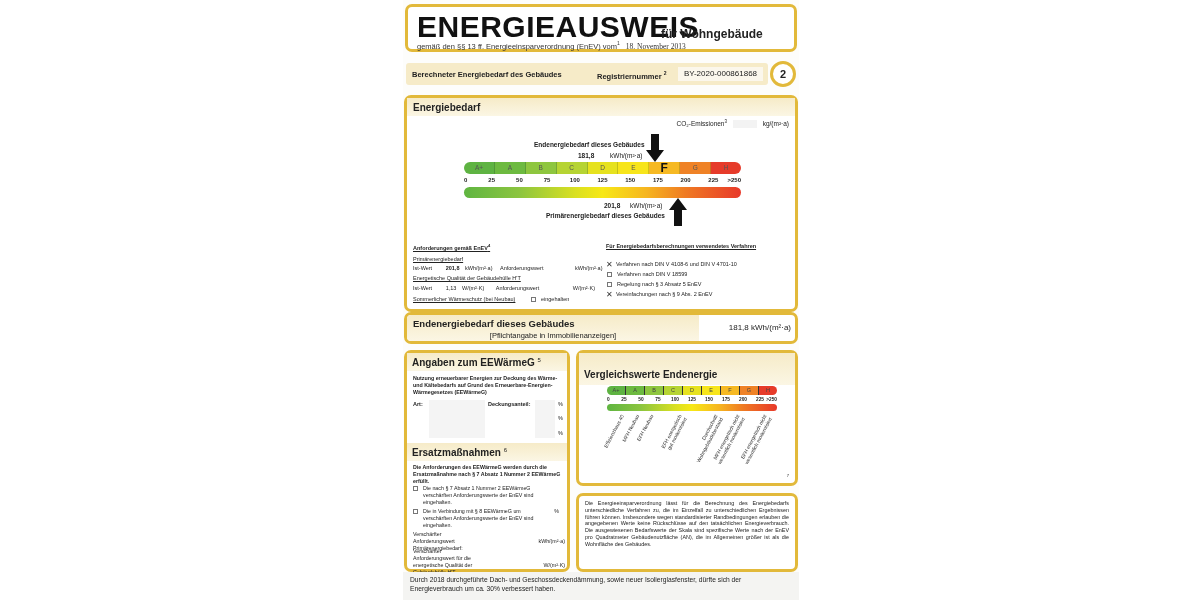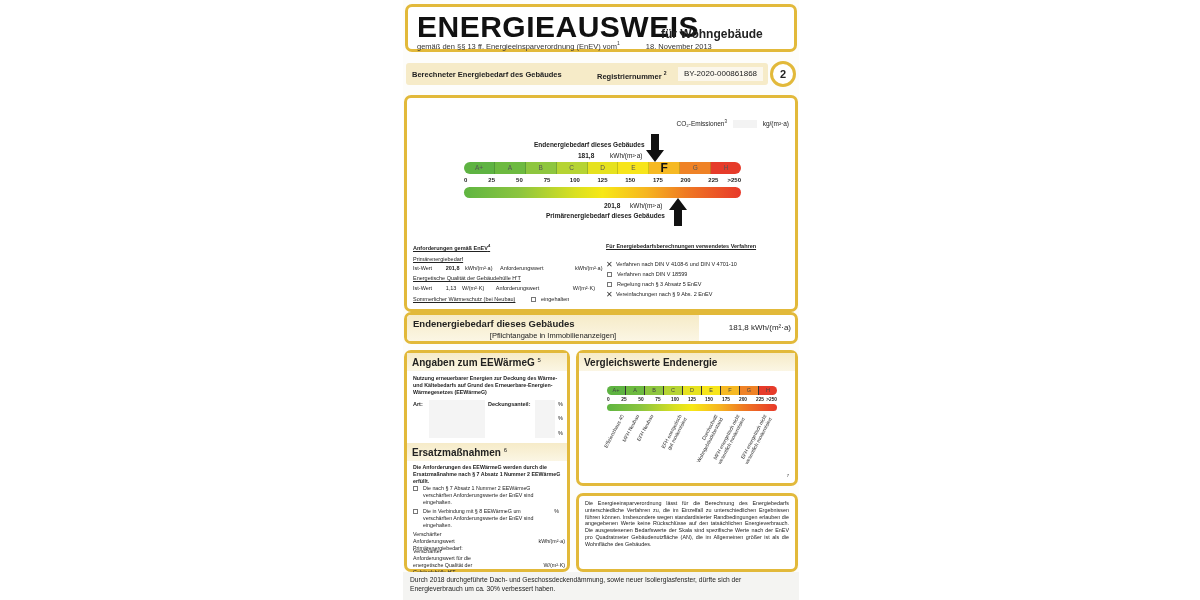--- a/index.html
+++ b/index.html
@@ -4,21 +4,21 @@
   <style>
     * { box-sizing: border-box; margin: 0; padding: 0; }
     html, body { width: 1200px; height: 600px; background: #ffffff; overflow: hidden; }
     body { font-family: "Liberation Sans", sans-serif; color: #222; position: relative; }
     .doc { position: absolute; left: 403px; top: 0; width: 396px; height: 600px; background: #fdfdfb; }
     .gold { border: 3px solid #e2b93a; border-radius: 7px; background: #fff; }
     .header-box { position: absolute; left: 2px; top: 4px; width: 392px; height: 48px; }
     .main-title { position: absolute; left: 9px; top: 3px; font-size: 30px; font-weight: bold; letter-spacing: 0.5px; color: #111; }
     .sub-title { position: absolute; left: 253px; top: 20px; font-size: 12px; font-weight: bold; color: #222; }
     .law-line { position: absolute; left: 9px; top: 33px; font-size: 7.5px; color: #333; }
-    .law-date { margin-left: 24px; }
+    .law-date { margin-left: 4px; font-family: Liberation Serif, serif; }
     .reg-band { position: absolute; left: 3px; top: 63px; width: 362px; height: 22px; background: #f6ebc8; border-radius: 3px; }
     .reg-left { position: absolute; left: 6px; top: 7px; font-size: 7.5px; font-weight: bold; }
     .reg-label { position: absolute; left: 191px; top: 7px; font-size: 7.5px; font-weight: bold; }
     .reg-value { position: absolute; left: 272px; top: 4px; width: 85px; height: 14px; background: #fbf7ec; font-size: 8px; padding-top: 2px; text-align: center; }
     .page-circle { position: absolute; left: 367px; top: 61px; width: 26px; height: 26px; border: 3px solid #e2b93a; border-radius: 50%; background: #fff; font-size: 11px; font-weight: bold; text-align: center; line-height: 20px; }
     .sec-bedarf { position: absolute; left: 1px; top: 95px; width: 394px; height: 217px; }
     .sec-head { background: linear-gradient(180deg,#f6ebc8,#fbf6e4); height: 18px; font-weight: bold; font-size: 10px; padding: 4px 6px; }
     .co2 { position: absolute; right: 6px; top: 21px; font-size: 6.5px; }
     .co2 .blank { display: inline-block; width: 24px; height: 8px; background: #f3f3f3; vertical-align: middle; margin: 0 4px; }
     .scale-wrap { position: absolute; left: 57px; top: 30px; width: 280px; height: 95px; }
@@ -58,21 +58,21 @@
     .ee-deck { position: absolute; left: 81px; top: 48px; font-size: 5.5px; font-weight: bold; }
     .ee-pct { position: absolute; left: 151px; font-size: 5.5px; }
     .ee-fill { position: absolute; background: #f4f4f4; }
     .ersatz-head { position: absolute; left: 0; top: 90px; width: 160px; height: 18px; background: linear-gradient(180deg,#f6ebc8,#fbf6e4); font-size: 10px; font-weight: bold; padding: 4px 5px; }
     .ersatz-desc { position: absolute; left: 6px; top: 111px; width: 150px; font-size: 5.3px; font-weight: bold; line-height: 7px; }
     .ersatz-item { position: absolute; left: 6px; width: 150px; font-size: 5.3px; line-height: 7px; }
     .ersatz-item .txt { display: inline-block; width: 125px; vertical-align: top; }
     .vs-row { position: absolute; left: 6px; width: 152px; font-size: 5.3px; line-height: 7px; }
     .vs-row .unit { position: absolute; right: 0; bottom: 0; }
     .sec-vgl { position: absolute; left: 173px; top: 350px; width: 222px; height: 136px; }
-    .sec-vgl .h { background: linear-gradient(180deg,#f6ebc8,#fbf6e4); font-size: 10px; font-weight: bold; padding: 4px 5px; height: 18px; }
+    .sec-vgl .h { background: linear-gradient(180deg,#f6ebc8,#fbf6e4); font-size: 10px; font-weight: bold; padding: 16px 5px; height: 18px; }
     .mini-wrap { position: absolute; left: 28px; top: 33px; width: 170px; height: 90px; }
     .mini-bar { position: absolute; left: 0; top: 0; width: 170px; height: 9px; border-radius: 5px; overflow: hidden; display: flex; }
     .mini-bar .seg { flex: 1; font-size: 5.5px; text-align: center; line-height: 9px; color: #444; border-right: 1px solid #333; }
     .mini-bar .seg:last-child { border-right: none; }
     .mini-ticks { position: absolute; left: 0; top: 11px; width: 170px; font-size: 4.8px; font-weight: bold; }
     .mini-ticks span { position: absolute; transform: translateX(-50%); }
     .mini-grad { position: absolute; left: 0; top: 18px; width: 170px; height: 7px; border-radius: 4px;
       background: linear-gradient(90deg,#5fb541 0%,#8cc53f 20%,#d9e021 40%,#f7e816 50%,#f6b520 66%,#ef7a23 80%,#e8392a 100%); }
     .ref { position: absolute; top: 28px; font-size: 5px; color: #333; transform-origin: right top; transform: rotate(-62deg); white-space: pre; text-align: right; line-height: 5.5px; }
     .mini-foot { position: absolute; right: 6px; bottom: 5px; font-size: 4px; }
@@ -97,20 +97,21 @@
   </div>
 
   <div class="reg-band">
     <div class="reg-left">Berechneter Energiebedarf des Gebäudes</div>
     <div class="reg-label"><span>Registriernummer</span> <sup style="font-size:5px">2</sup></div>
     <div class="reg-value">BY-2020-000861868</div>
   </div>
   <div class="page-circle">2</div>
 
   <div class="gold sec-bedarf">
+    <div class="sec-head">Energiebedarf</div>
     <div class="co2">
       <span>CO₂-Emissionen</span><sup style="font-size:4.5px">3</sup>
       <span class="blank"></span>
       <span>kg/(m²·a)</span>
     </div>
 
     <div class="scale-wrap">
       <div class="end-label">Endenergiebedarf dieses Gebäudes</div>
       <div class="end-val">181,8</div>
       <div class="end-unit">kWh/(m²·a)</div>

